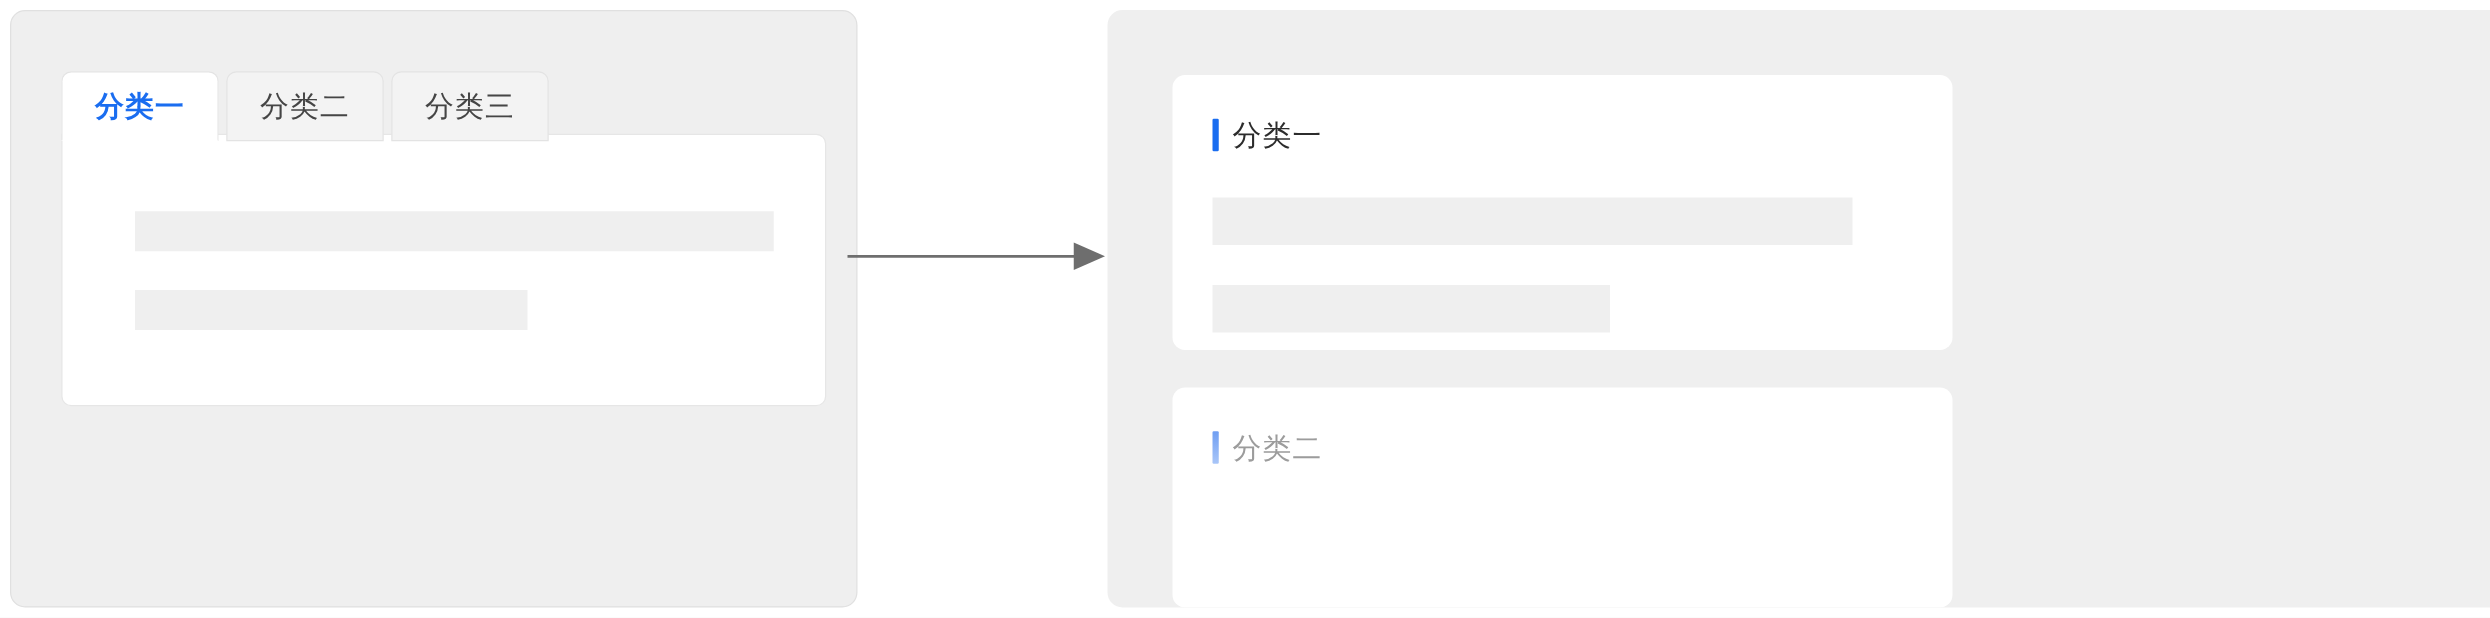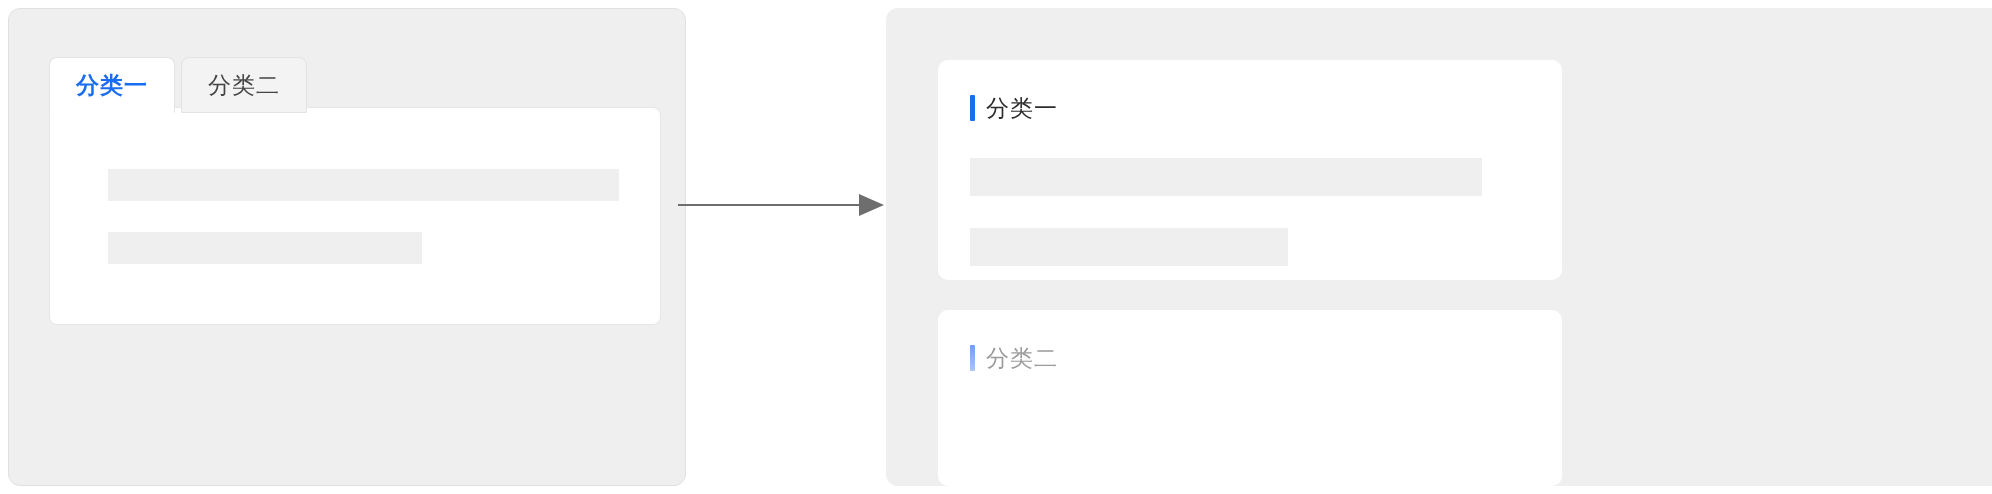--- a/index.html
+++ b/index.html
@@ -159,20 +159,23 @@
 
 <div id="left-panel">
 
   <div id="tabs-strip">
     <div class="tab active">
       <span>分类一</span>
     </div>
     <div class="tab inactive">
       <span>分类二</span>
     </div>
+    <div class="tab inactive">
+      <span>分类三</span>
+    </div>
   </div>
 
   <div id="left-content-card">
     <div id="left-bar-1" class="left-bar"></div>
     <div id="left-bar-2" class="left-bar"></div>
   </div>
 
 </div>
 
 <svg id="flow-arrow" viewBox="0 0 210 40">

